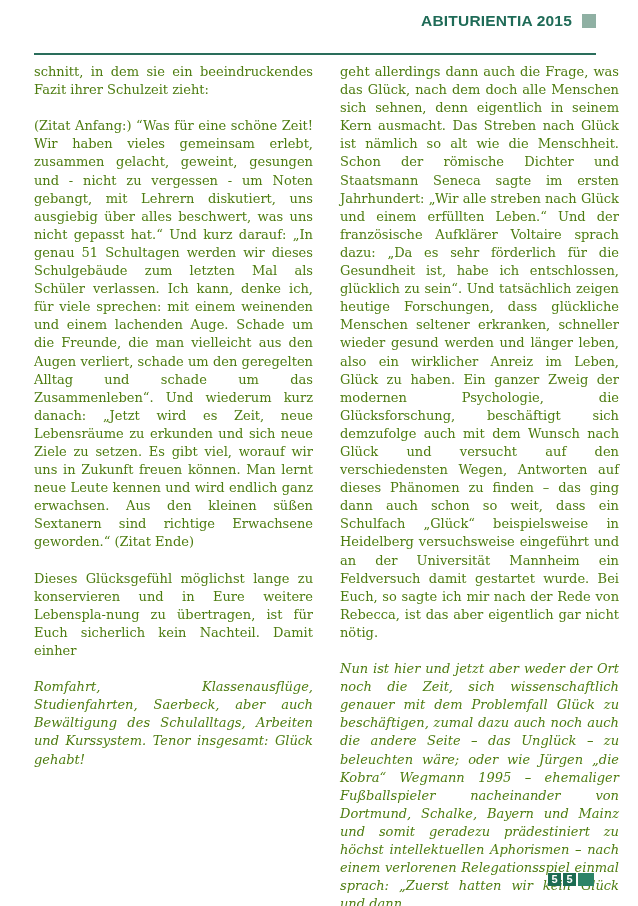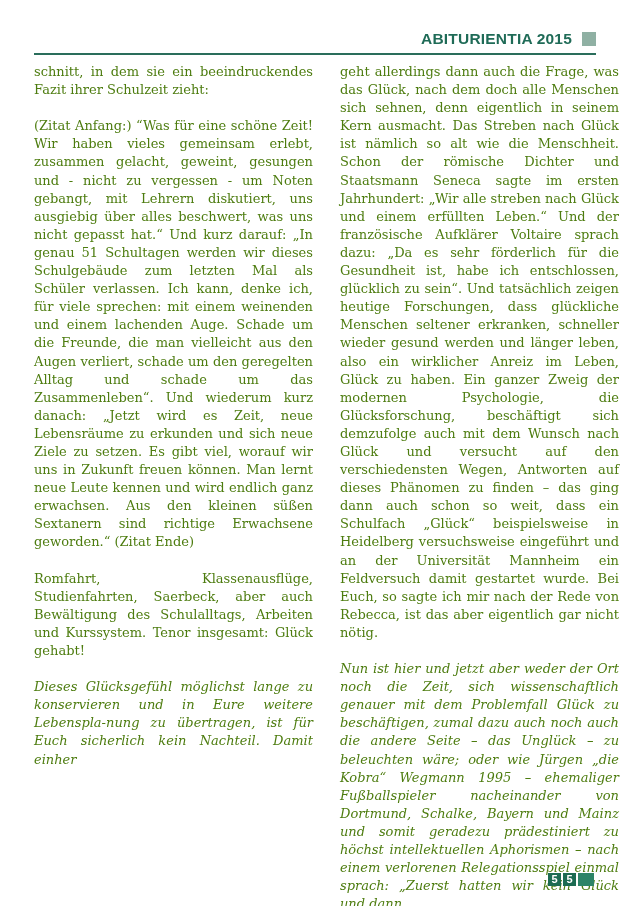--- a/index.html
+++ b/index.html
@@ -1,17 +1,17 @@
 <!DOCTYPE html>
 <html><head>
 <meta charset="utf-8">
 <style>
   html, body { margin: 0; padding: 0; background: #ffffff; }
   body { width: 638px; height: 906px; position: relative; overflow: hidden; }
-  .header { position: absolute; top: 30px; left: 34px; width: 562px; height: 22px; }
+  .header { position: absolute; top: 12px; left: 34px; width: 562px; height: 22px; }
   .header-title { position: absolute; right: 24px; top: 0; font-family: "Liberation Sans", sans-serif; font-weight: bold; font-size: 15.5px; letter-spacing: 0.2px; color: #1f6b57; }
   .header-square { position: absolute; right: 0; top: 2px; width: 14px; height: 14px; background: #8fb0a3; }
   .header-rule { position: absolute; top: 53px; left: 34px; width: 562px; height: 2px; background: #2a6d5b; }
   .col { position: absolute; top: 63px; width: 279px; font-family: "DejaVu Serif", serif; font-size: 13px; line-height: 18.1px; color: #4d7c0f; text-align: justify; hyphens: manual; }
   .col.left { left: 34px; }
   .col.right { left: 340px; }
   .col p { margin: 0 0 18.1px 0; }
   .col p:last-child { margin-bottom: 0; font-style: italic; }
   .pagenum { position: absolute; top: 873px; left: 548px; display: flex; gap: 2px; }
   .pagenum span { display: block; width: 13px; height: 13px; font-family: "Liberation Sans", sans-serif; font-weight: bold; font-size: 11px; line-height: 13px; text-align: center; color: #fff; background: #1c6b52; }
@@ -22,22 +22,22 @@
 
 <div class="header">
   <span class="header-title">ABITURIENTIA 2015</span>
   <span class="header-square"></span>
 </div>
 <div class="header-rule"></div>
 
 <div class="col left">
   <p>schnitt, in dem sie ein beeindruckendes Fazit ihrer Schulzeit zieht:</p>
   <p>(Zitat Anfang:) “Was für eine schöne Zeit! Wir haben vieles gemeinsam erlebt, zusammen gelacht, geweint, gesungen und - nicht zu vergessen -  um Noten gebangt, mit Lehrern diskutiert, uns ausgiebig über alles beschwert, was uns nicht gepasst hat.“ Und kurz darauf: „In genau 51 Schultagen werden wir dieses Schulgebäude zum letzten Mal als Schüler verlassen. Ich kann, denke ich, für viele sprechen: mit einem weinenden und einem lachenden Auge. Schade um die Freunde, die man vielleicht aus den Augen verliert, schade um den geregelten Alltag und schade um das Zusammenleben“. Und wiederum kurz danach: „Jetzt wird es Zeit, neue Lebensräume zu erkunden und sich neue Ziele zu setzen. Es gibt viel, worauf wir uns in Zukunft freuen können. Man lernt neue Leute kennen und wird endlich ganz erwachsen. Aus den kleinen süßen Sextanern sind richtige Erwachsene geworden.“ (Zitat Ende)</p>
+  <p>Dieses Glücksgefühl möglichst lange zu konservieren und in Eure weitere Lebenspla-nung zu übertragen, ist für Euch sicherlich kein Nachteil. Damit einher</p>
   <p>Romfahrt, Klassenausflüge, Studienfahrten, Saerbeck, aber auch Bewältigung des Schulalltags, Arbeiten und Kurssystem. Tenor insgesamt: Glück gehabt!</p>
-  <p>Dieses Glücksgefühl möglichst lange zu konservieren und in Eure weitere Lebenspla-nung zu übertragen, ist für Euch sicherlich kein Nachteil. Damit einher</p>
 </div>
 
 <div class="col right">
   <p>geht allerdings dann auch die Frage, was das Glück, nach dem doch alle Menschen sich sehnen, denn eigentlich in seinem Kern ausmacht. Das Streben nach Glück ist nämlich so alt wie die Menschheit. Schon der römische Dichter und Staatsmann Seneca sagte im ersten Jahrhundert: „Wir alle streben nach Glück und einem erfüllten Leben.“  Und der französische Aufklärer Voltaire sprach dazu: „Da es sehr förderlich für die Gesundheit ist, habe ich entschlossen, glücklich zu sein“. Und tatsächlich zeigen heutige Forschungen, dass glückliche Menschen seltener erkranken, schneller wieder gesund werden und länger leben, also ein wirklicher Anreiz im Leben, Glück zu haben. Ein ganzer Zweig der modernen Psychologie, die Glücksforschung, beschäftigt sich demzufolge auch mit dem Wunsch nach Glück und versucht auf den verschiedensten Wegen, Antworten auf dieses Phänomen zu finden – das ging dann auch schon so weit, dass ein Schulfach „Glück“  beispielsweise in Heidelberg versuchsweise eingeführt und an der Universität Mannheim ein Feldversuch damit gestartet wurde. Bei Euch, so sagte ich mir nach der Rede von Rebecca, ist das aber eigentlich gar nicht nötig.</p>
   <p>Nun ist hier und jetzt aber weder der Ort noch die Zeit, sich wissenschaftlich genauer mit dem Problemfall Glück zu beschäftigen, zumal dazu auch noch auch die andere Seite – das Unglück – zu beleuchten wäre; oder wie Jürgen „die Kobra“ Wegmann 1995 – ehemaliger Fußballspieler nacheinander von Dortmund, Schalke, Bayern und Mainz und somit geradezu prädestiniert zu höchst intellektuellen Aphorismen – nach einem verlorenen Relegationsspiel einmal sprach: „Zuerst hatten wir kein Glück und dann</p>
 </div>
 
 <div class="pagenum">
   <span>5</span>
   <span>5</span>

